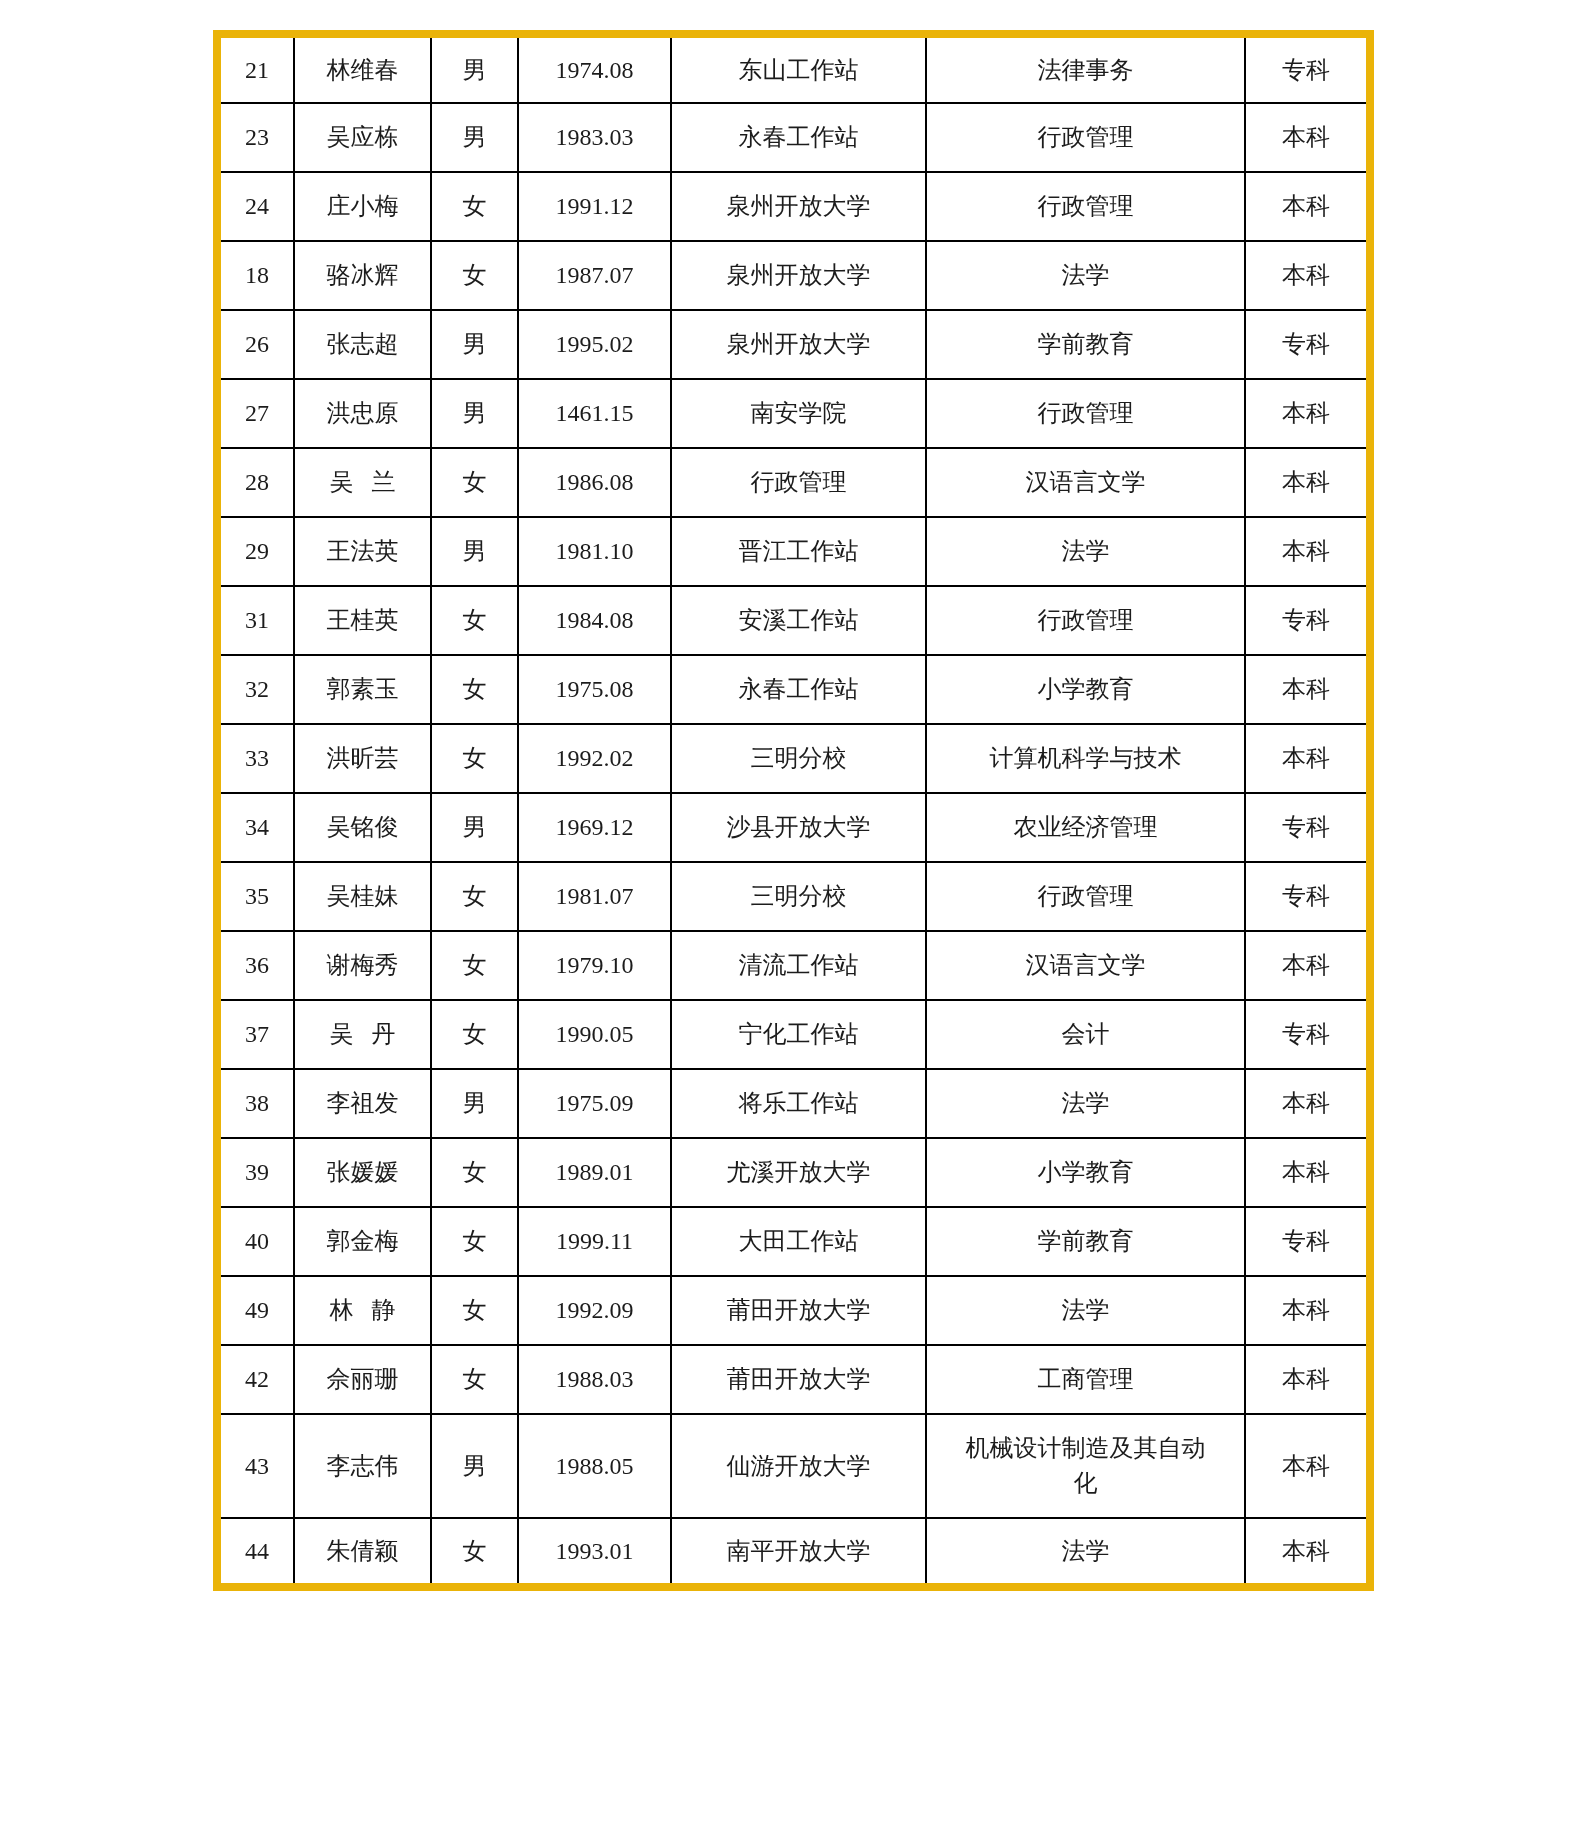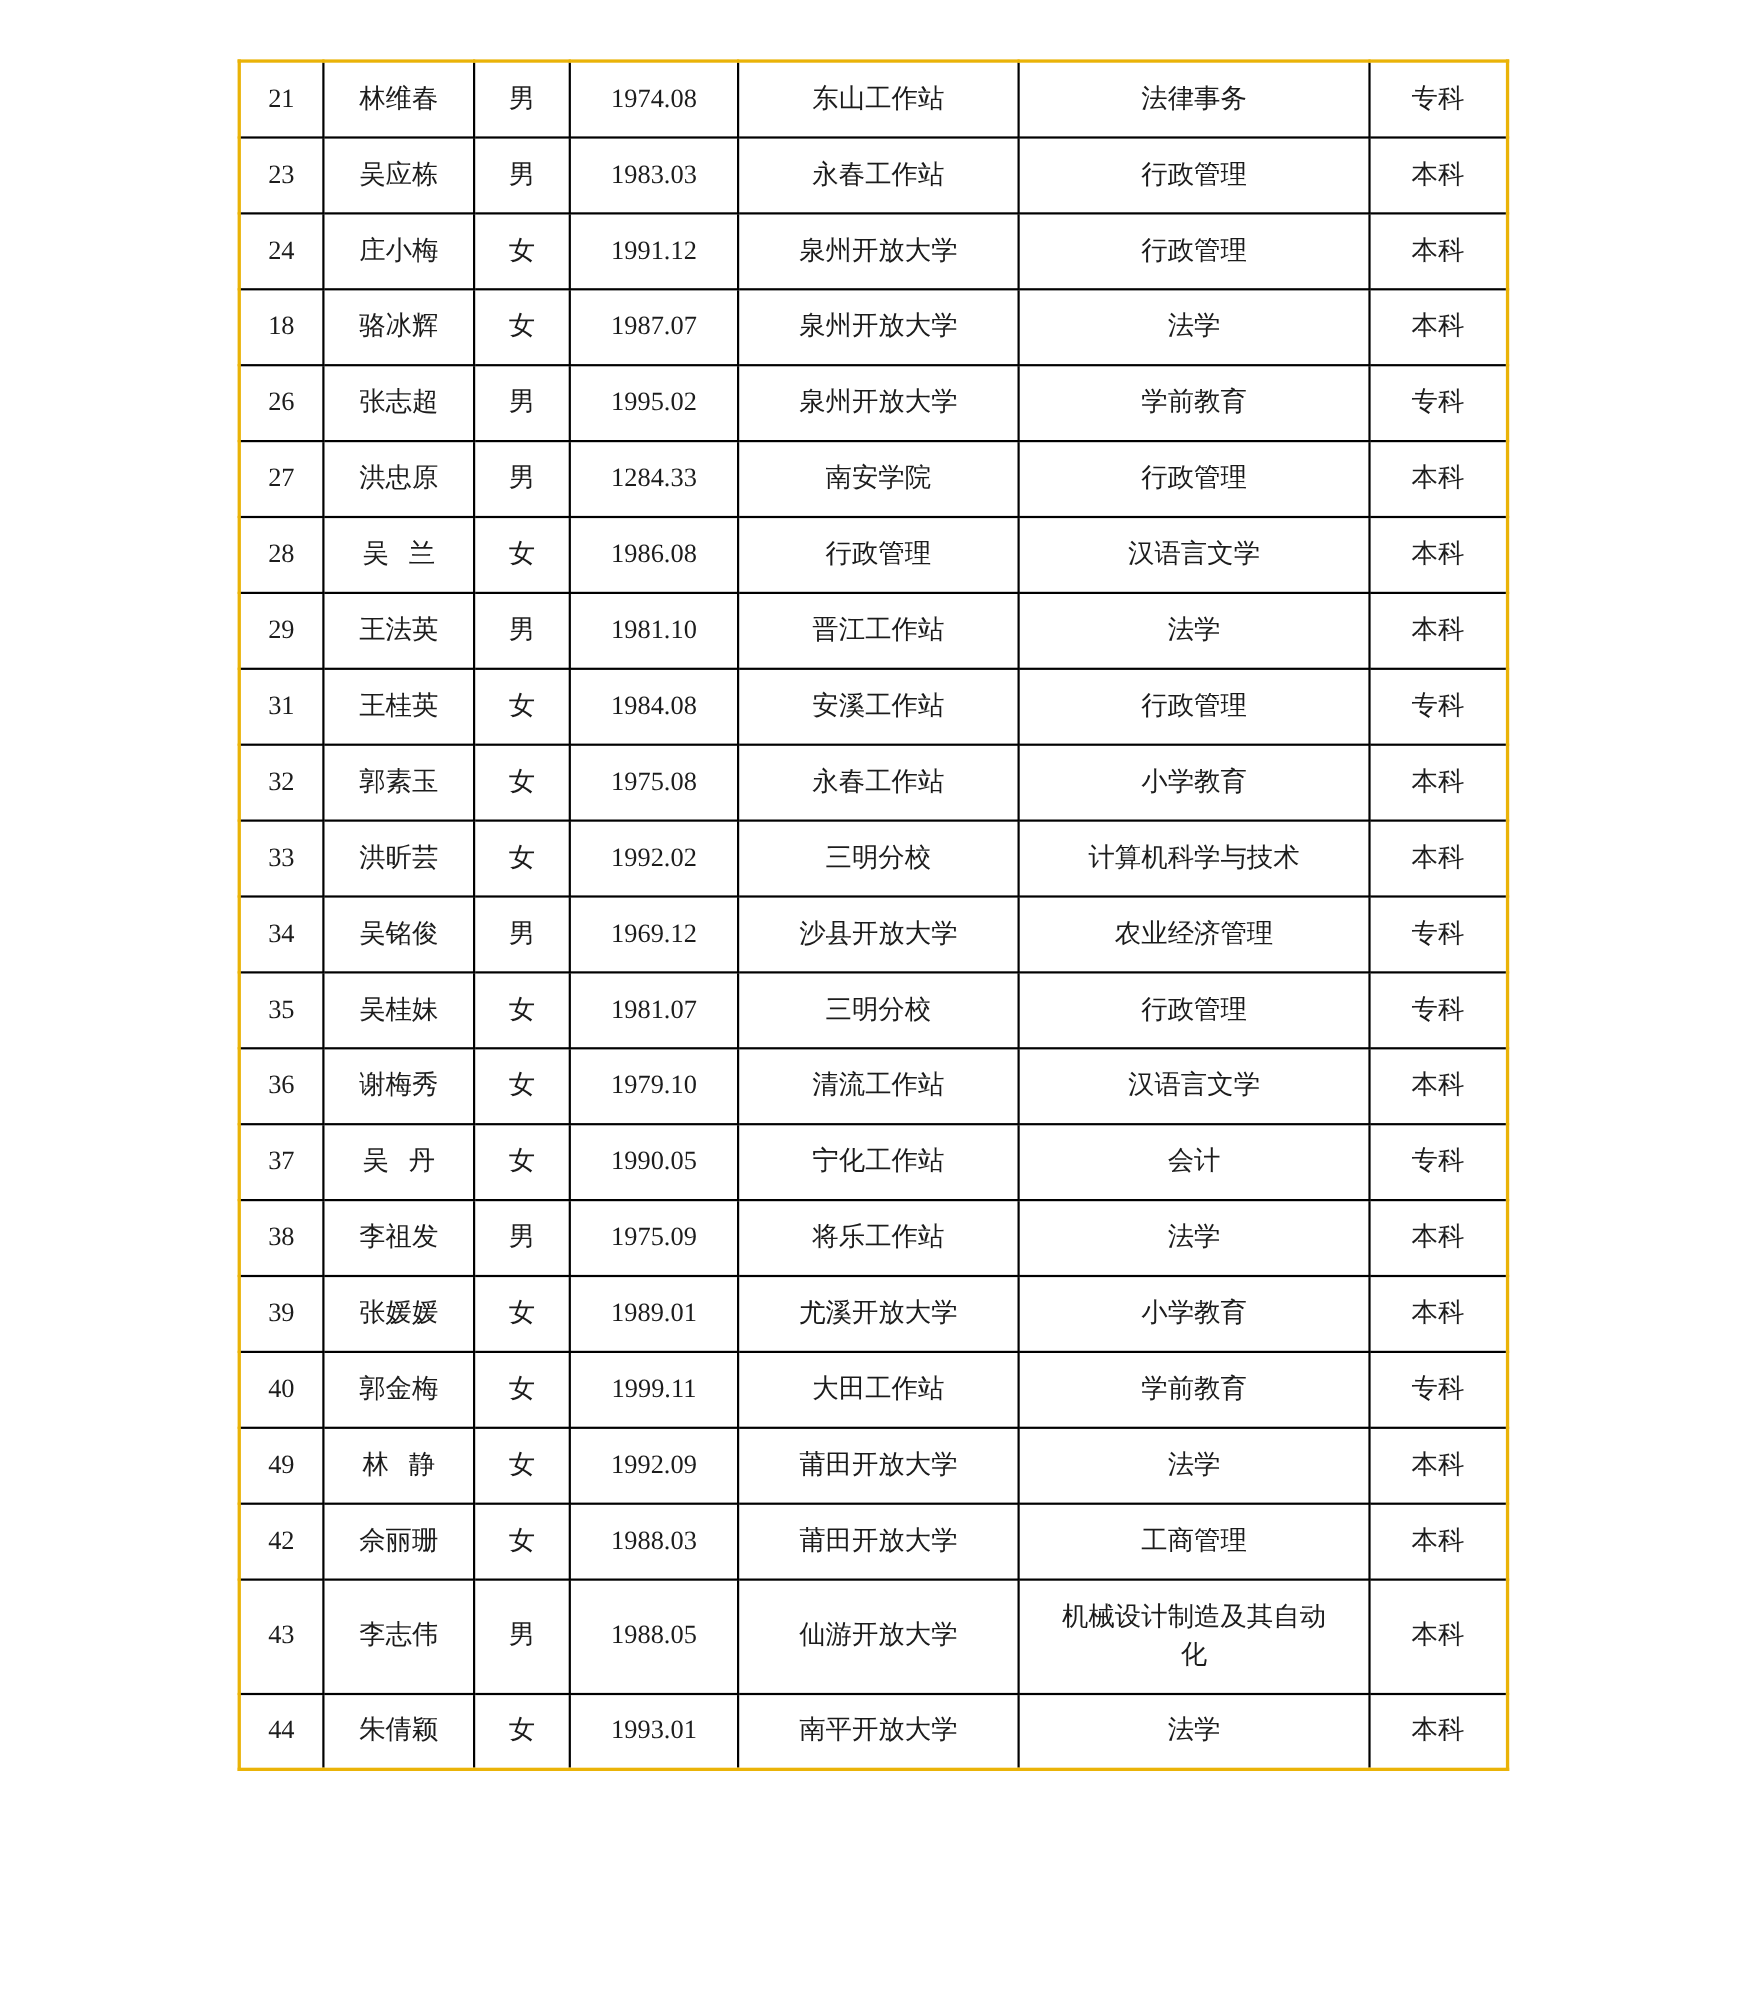--- a/index.html
+++ b/index.html
@@ -12,23 +12,23 @@
     width: 1587px;
     height: 1832px;
     background: #ffffff;
     font-family: "Liberation Serif", "DejaVu Serif", serif;
     color: #1c1c1c;
     overflow: hidden;
   }
   table.roster {
     border-collapse: collapse;
     table-layout: fixed;
-    margin: 54px auto 0 auto;
+    margin: 30px auto 0 auto;
     width: 1153px;
-    border: 3px solid #eab308;
+    border: 8px solid #eab308;
   }
   table.roster td {
     border: 2px solid #000000;
     text-align: center;
     vertical-align: middle;
     font-size: 24px;
     line-height: 1.45;
     padding: 2px 4px;
     overflow: hidden;
     white-space: normal;
@@ -118,21 +118,21 @@
           <td><span>男</span></td>
           <td><span>1995.02</span></td>
           <td><span>泉州开放大学</span></td>
           <td><span class="major-inner">学前教育</span></td>
           <td><span>专科</span></td>
         </tr>
         <tr>
           <td><span>27</span></td>
           <td><span>洪忠原</span></td>
           <td><span>男</span></td>
-          <td><span>1284.33</span></td>
+          <td><span>1461.15</span></td>
           <td><span>南安学院</span></td>
           <td><span class="major-inner">行政管理</span></td>
           <td><span>本科</span></td>
         </tr>
         <tr>
           <td><span>28</span></td>
           <td><span class="name-spread">吴兰</span></td>
           <td><span>女</span></td>
           <td><span>1986.08</span></td>
           <td><span>行政管理</span></td>

